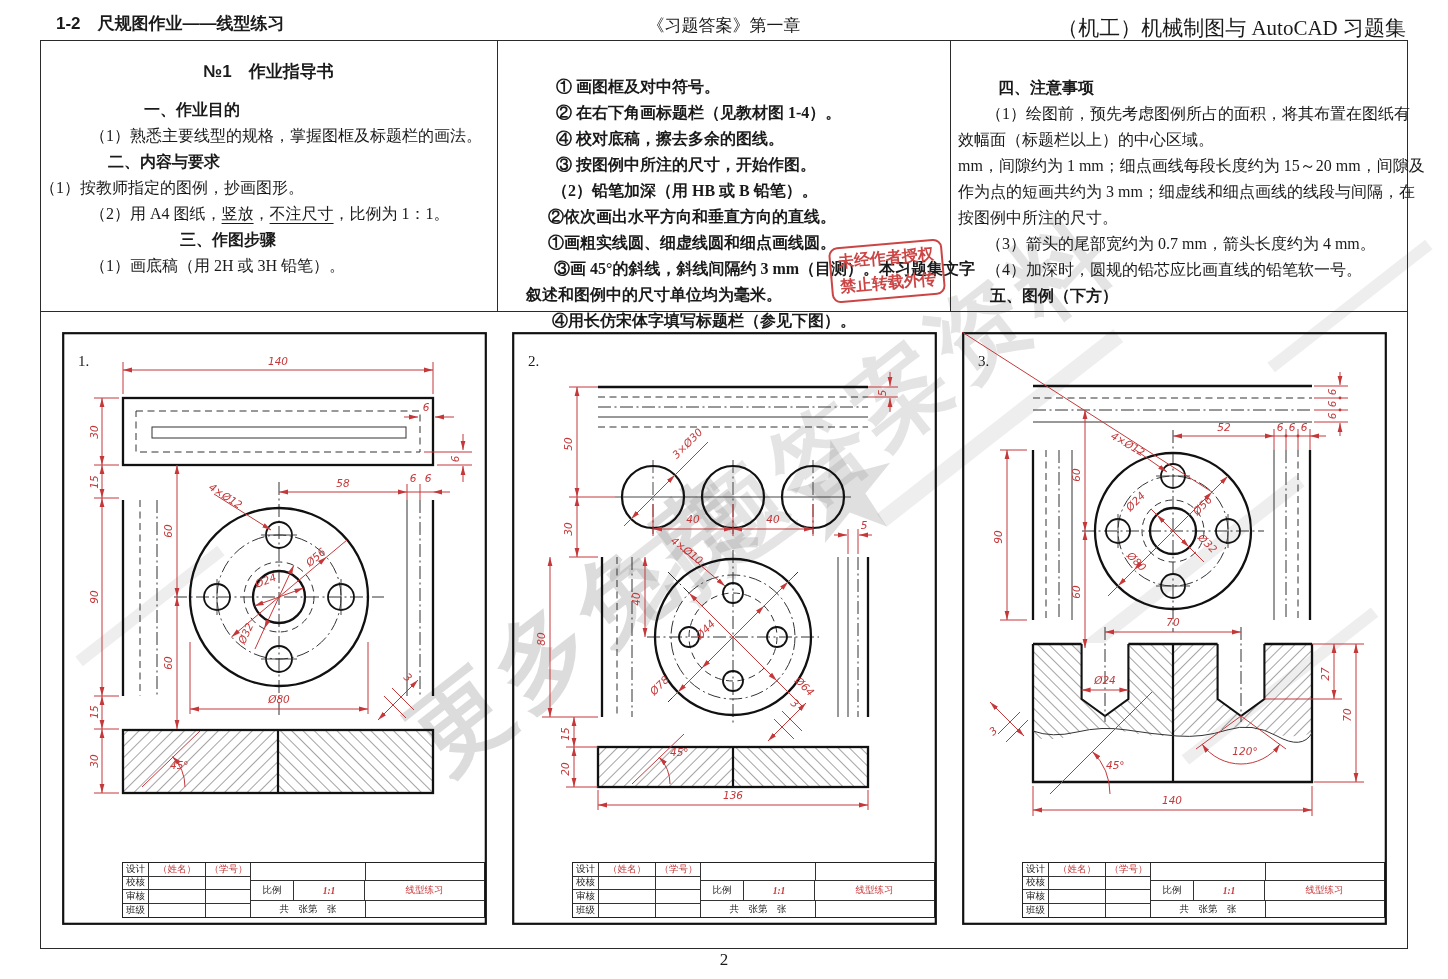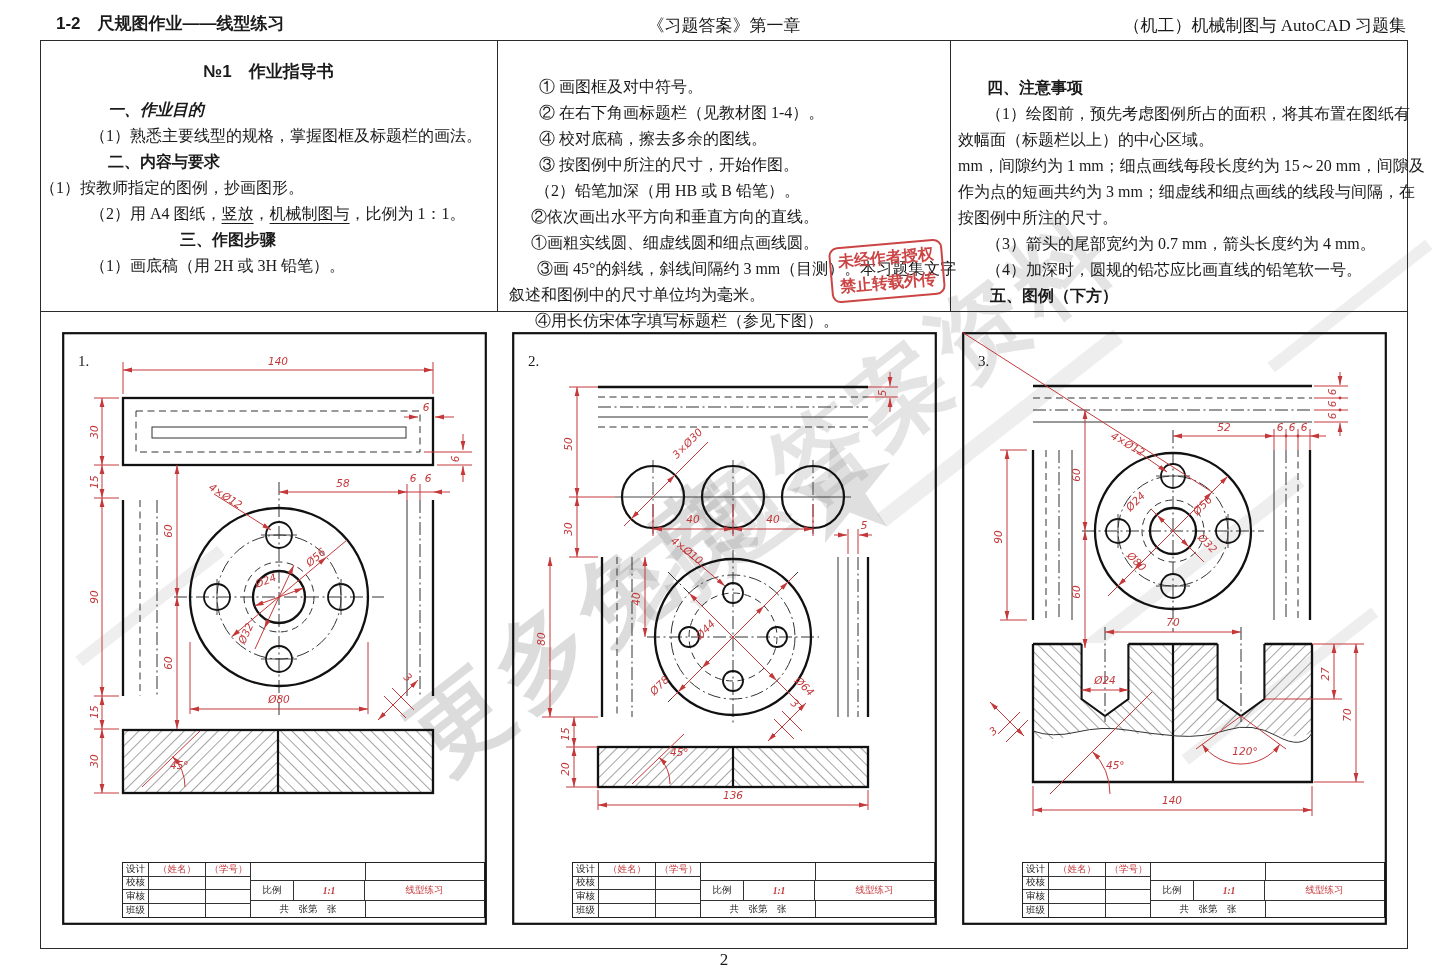--- a/index.html
+++ b/index.html
@@ -1,21 +1,21 @@
 <!DOCTYPE html>
 <html><head>
 <meta charset="utf-8">
 <style>
   html,body{margin:0;padding:0;background:#fff;}
   .page{position:relative;width:1448px;height:979px;background:#fff;overflow:hidden;
         font-family:"Liberation Serif",serif;color:#1a1a1a;}
   .hdr-left{position:absolute;left:56px;top:12px;font-family:"Liberation Sans",sans-serif;
             font-weight:700;font-size:17px;}
   .hdr-center{position:absolute;left:0;right:0;top:14px;text-align:center;font-size:17px;}
-  .hdr-right{position:absolute;right:42px;top:14px;font-size:17px;}
+  .hdr-right{position:absolute;right:42px;top:14px;font-size:21px;}
   .frame{position:absolute;left:40px;top:40px;width:1366px;height:907px;border:1.6px solid #2b2b2b;}
   .vdiv{position:absolute;top:40px;height:271px;width:1px;background:#2b2b2b;}
   .hdiv{position:absolute;left:40px;top:311px;width:1367px;height:1px;background:#2b2b2b;}
   .col{position:absolute;font-size:16px;}
   .ln{height:26px;line-height:26px;white-space:nowrap;}
   .hd{font-family:"Liberation Sans",sans-serif;font-weight:700;}
   .u{text-decoration:underline;text-underline-offset:4px;}
   .c1title{font-family:"Liberation Sans",sans-serif;font-weight:700;font-size:17px;
            text-align:center;margin-bottom:14px;}
   .stamp{position:absolute;left:830px;top:243px;width:110px;height:52px;border:2.5px solid #cc4545;
@@ -63,44 +63,44 @@
   <div class="hdr-center">《习题答案》第一章</div>
   <div class="hdr-right">（机工）机械制图与 AutoCAD 习题集</div>
 
   <div class="frame"></div>
   <div class="vdiv" style="left:497px;"></div>
   <div class="vdiv" style="left:950px;"></div>
   <div class="hdiv"></div>
 
   <div class="col" style="left:40px;top:60px;width:457px;">
     <div class="c1title">№1　作业指导书</div>
-    <div class="ln hd" style="padding-left:68px;font-style:italic;">一、作业目的</div>
+    <div class="ln hd" style="padding-left:104px;">一、作业目的</div>
     <div class="ln" style="padding-left:50px;">（1）熟悉主要线型的规格，掌握图框及标题栏的画法。</div>
     <div class="ln hd" style="padding-left:68px;">二、内容与要求</div>
     <div class="ln" style="">（1）按教师指定的图例，抄画图形。</div>
-    <div class="ln" style="padding-left:50px;"><span>（2）用 A4 图纸，</span><span class="u">竖放</span><span>，</span><span class="u">机械制图与</span><span>，比例为 1：1。</span></div>
+    <div class="ln" style="padding-left:50px;"><span>（2）用 A4 图纸，</span><span class="u">竖放</span><span>，</span><span class="u">不注尺寸</span><span>，比例为 1：1。</span></div>
     <div class="ln hd" style="padding-left:92px;margin-left:48px;">三、作图步骤</div>
     <div class="ln" style="padding-left:50px;">（1）画底稿（用 2H 或 3H 铅笔）。</div>
   </div>
 
-  <div class="col" style="left:501px;top:74px;width:453px;">
+  <div class="col" style="left:518px;top:74px;width:453px;font-weight:bold;">
     <div class="ln" style="padding-left:38px;">① 画图框及对中符号。</div>
     <div class="ln" style="padding-left:38px;">② 在右下角画标题栏（见教材图 1-4）。</div>
     <div class="ln" style="padding-left:38px;">④ 校对底稿，擦去多余的图线。</div>
     <div class="ln" style="padding-left:38px;">③ 按图例中所注的尺寸，开始作图。</div>
     <div class="ln" style="padding-left:34px;">（2）铅笔加深（用 HB 或 B 铅笔）。</div>
     <div class="ln" style="padding-left:30px;">②依次画出水平方向和垂直方向的直线。</div>
     <div class="ln" style="padding-left:30px;">①画粗实线圆、细虚线圆和细点画线圆。</div>
     <div class="ln" style="padding-left:36px;">③画 45°的斜线，斜线间隔约 3 mm（目测）。本习题集文字</div>
     <div class="ln" style="padding-left:8px;">叙述和图例中的尺寸单位均为毫米。</div>
     <div class="ln" style="padding-left:34px;">④用长仿宋体字填写标题栏（参见下图）。</div>
   </div>
 
   <div class="col" style="left:950px;top:75px;width:458px;">
-    <div class="ln hd" style="padding-left:37px;">四、注意事项</div>
+    <div class="ln hd" style="padding-left:48px;">四、注意事项</div>
     <div class="ln" style="padding-left:36px;">（1）绘图前，预先考虑图例所占的面积，将其布置在图纸有</div>
     <div class="ln" style="padding-left:8px;">效幅面（标题栏以上）的中心区域。</div>
     <div class="ln" style="padding-left:8px;">mm，间隙约为 1 mm；细点画线每段长度约为 15～20 mm，间隙及</div>
     <div class="ln" style="padding-left:8px;">作为点的短画共约为 3 mm；细虚线和细点画线的线段与间隔，在</div>
     <div class="ln" style="padding-left:8px;">按图例中所注的尺寸。</div>
     <div class="ln" style="padding-left:36px;">（3）箭头的尾部宽约为 0.7 mm，箭头长度约为 4 mm。</div>
     <div class="ln" style="padding-left:36px;">（4）加深时，圆规的铅芯应比画直线的铅笔软一号。</div>
     <div class="ln hd" style="padding-left:40px;">五、图例（下方）</div>
   </div>
 

